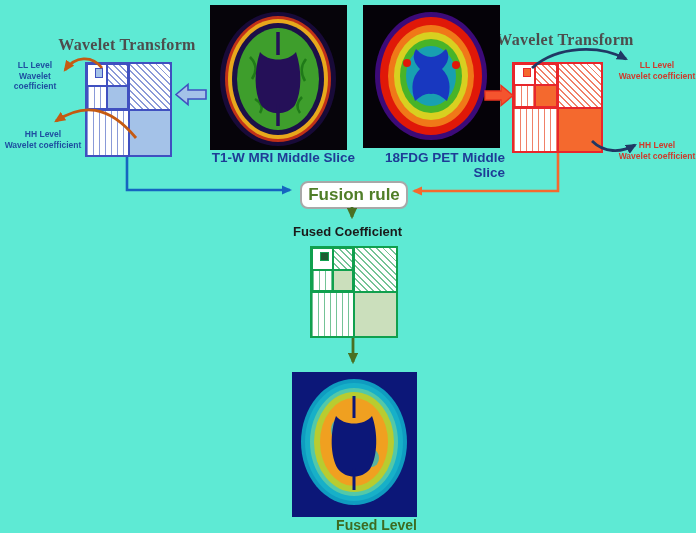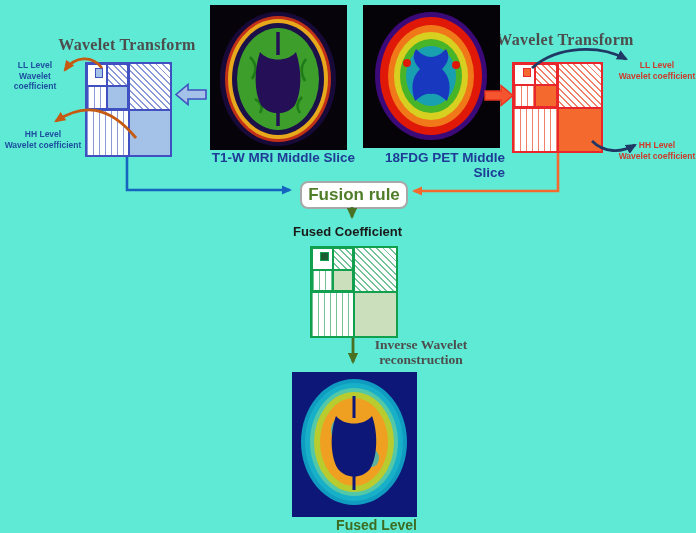--- a/index.html
+++ b/index.html
@@ -204,24 +204,20 @@
   </div>
 
   <div class="caption cap-mri">T1-W MRI Middle Slice</div>
   <div class="caption cap-pet">18FDG PET Middle Slice</div>
   <div class="caption cap-fused">Fused Level</div>
 
   <div class="fusion-box">Fusion rule</div>
 
   <div class="fused-coef-title">Fused Coefficient</div>
 
-  <div class="inverse-lbl">
-    <div>Inverse Wavelet</div>
-    <div>reconstruction</div>
-  </div>
 
   <div class="blkarrow blkarrow-left">
     <svg width="32" height="25" viewBox="0 0 32 25">
       <path d="M1 12.5 L13 2.5 L13 8 L31 8 L31 17 L13 17 L13 22.5 Z" style="fill:var(--mri-fill,#a4c2e8);stroke:var(--mri-accent,#4050c0);" stroke-width="1.6"></path>
     </svg>
   </div>
   <div class="blkarrow blkarrow-right">
     <svg width="30" height="25" viewBox="0 0 30 25">
       <path d="M29 12.5 L17 2.5 L17 8 L1 8 L1 17 L17 17 L17 22.5 Z" style="fill:#f4542e;stroke:#e83420;" stroke-width="1.4"></path>
     </svg>

